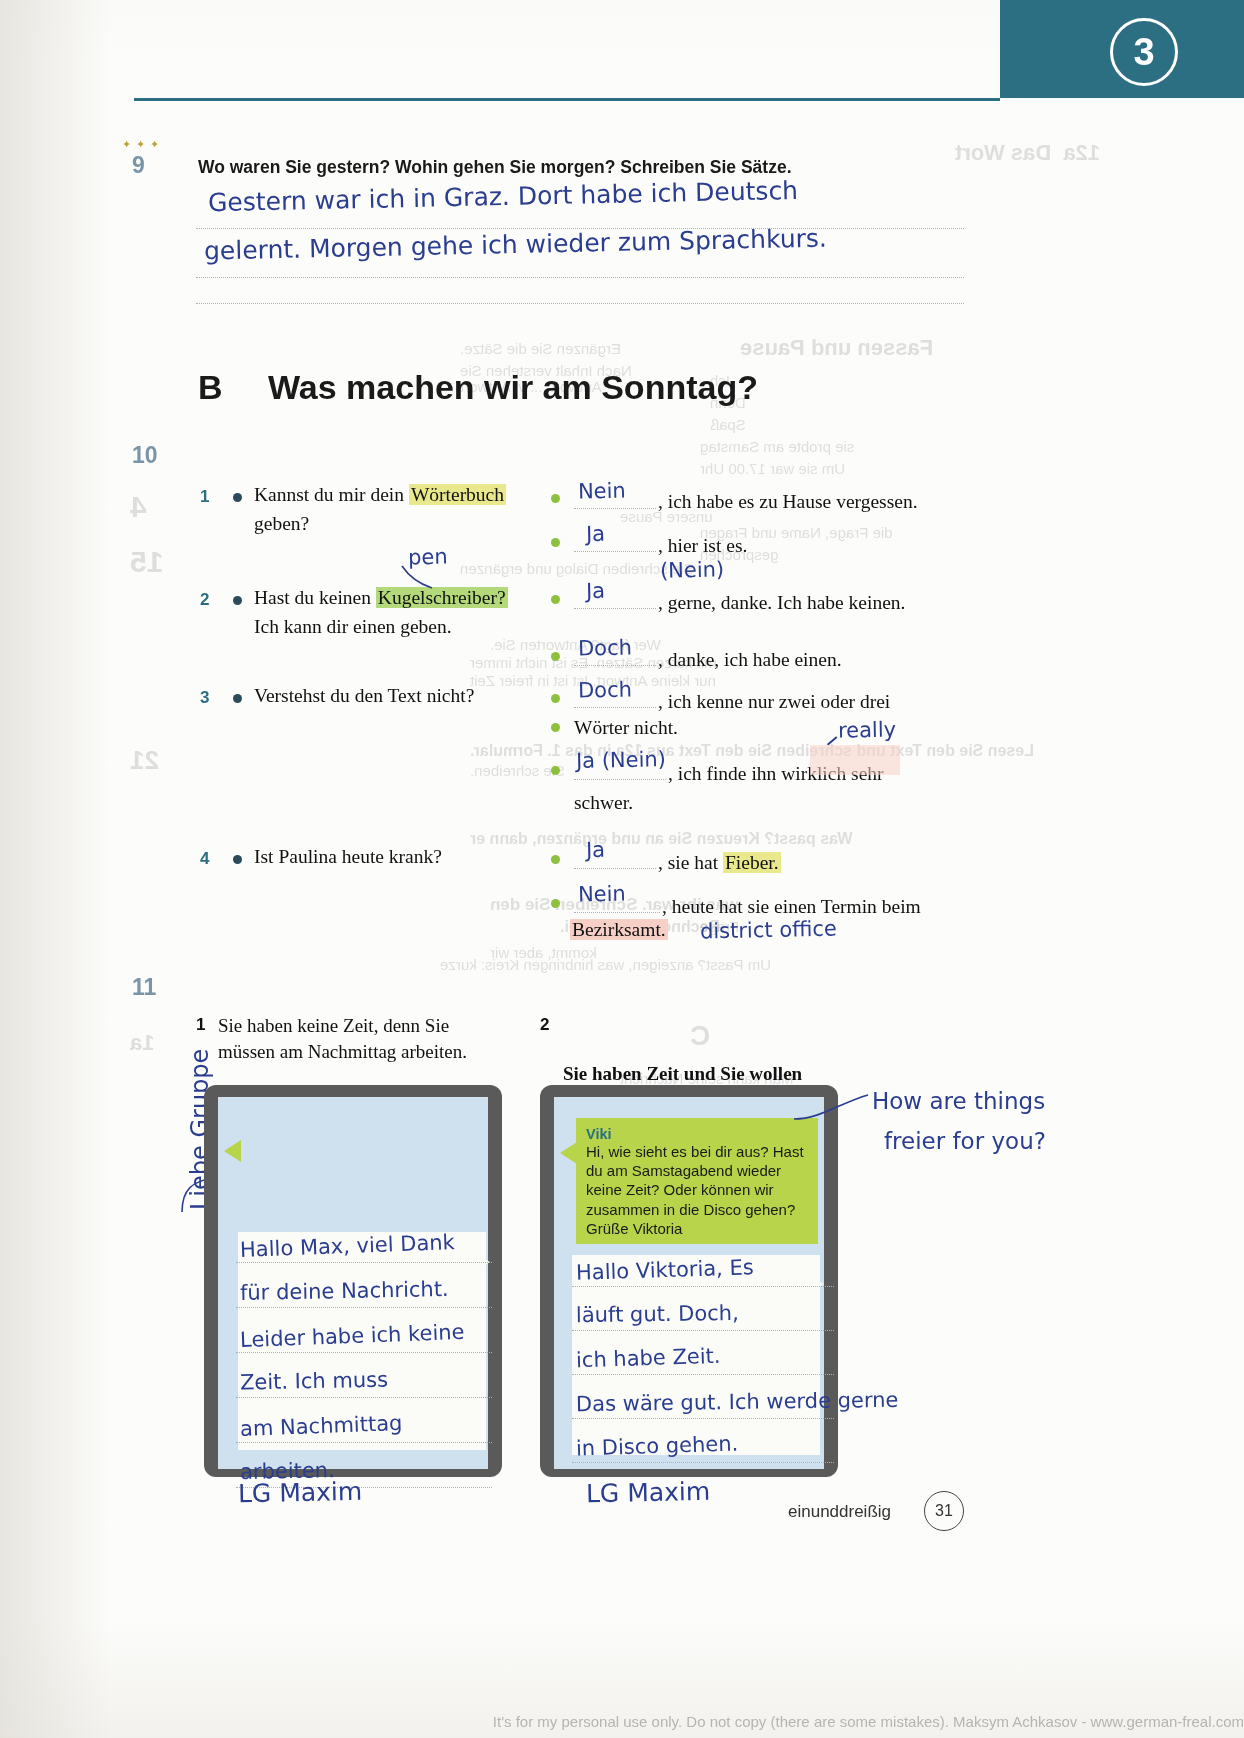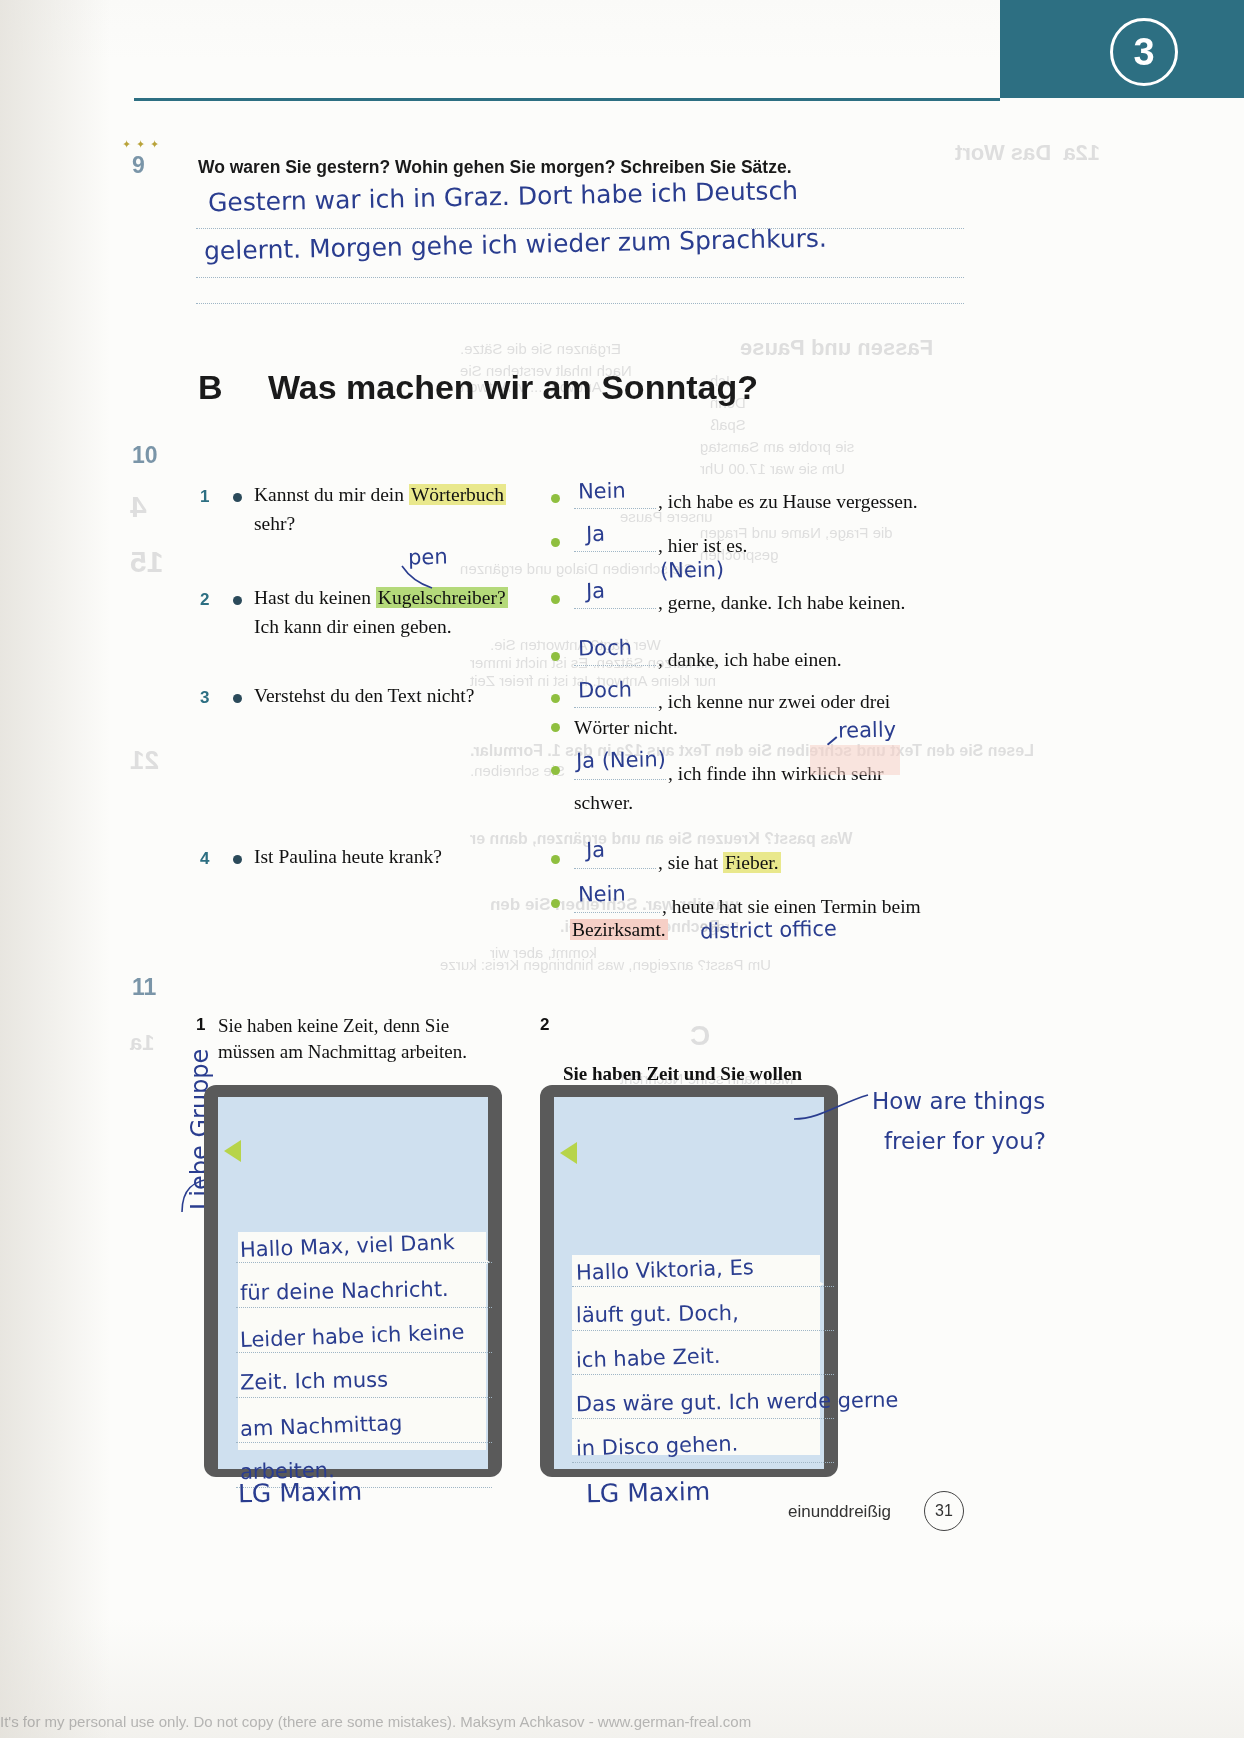--- a/index.html
+++ b/index.html
@@ -242,21 +242,21 @@
     justify-content: center;
     font-family: "Liberation Sans", sans-serif;
     font-size: 16px;
     color: #333;
   }
   .watermark {
     position: absolute;
     left: 0;
     right: 0;
     bottom: 8px;
-    text-align: left;
+    text-align: right;
     font-family: "Liberation Sans", sans-serif;
     font-size: 15px;
     color: rgba(130,130,130,0.55);
   }
   .sidenote {
     position: absolute;
     font-family: "DejaVu Sans", sans-serif;
     color: #2a3d8f;
     font-size: 23px;
     white-space: pre;
@@ -329,21 +329,21 @@
   <div class="hand" style="left:204px; top:230px;">gelernt. Morgen gehe ich wieder zum Sprachkurs.</div>
 
   <div class="sec-letter" style="left:198px; top:368px;">B</div>
   <div class="sec-title" style="left:268px; top:368px;">Was machen wir am Sonntag?</div>
 
   <div class="ex-num" style="left:132px; top:442px;">10</div>
 
   <div class="item-num" style="left:200px; top:487px;">1</div>
   <div class="bullet dark" style="left:233px; top:493px;"></div>
   <div class="dlg-text" style="left:254px; top:484px;"><span>Kannst du mir dein </span><span class="hl-yellow">Wörterbuch</span></div>
-  <div class="dlg-text" style="left:254px; top:513px;">sehr?</div>
+  <div class="dlg-text" style="left:254px; top:513px;">geben?</div>
 
   <div class="bullet green" style="left:551px; top:494px;"></div>
   <div class="ans-line" style="left:574px; top:508px; width:82px;"></div>
   <div class="hand small" style="left:578px; top:479px;">Nein</div>
   <div class="dlg-text" style="left:658px; top:491px;">, ich habe es zu Hause vergessen.</div>
 
   <div class="bullet green" style="left:551px; top:538px;"></div>
   <div class="ans-line" style="left:574px; top:551px; width:82px;"></div>
   <div class="hand small" style="left:586px; top:522px;">Ja</div>
   <div class="dlg-text" style="left:658px; top:535px;">, hier ist es.</div>
@@ -441,20 +441,27 @@
       <div class="hand small" style="left: 240px; top: 1369px; transform: rotate(-1.1deg);">Zeit. Ich muss</div>
       <div class="writeline" style="left: 236px; top: 1442px; width: 256px;"></div>
       <div class="hand small" style="left: 240px; top: 1414px; transform: rotate(-2.1deg);">am Nachmittag</div>
       <div class="writeline" style="left: 236px; top: 1487px; width: 256px;"></div>
       <div class="hand small" style="left: 240px; top: 1459px; transform: rotate(-1.1deg);">arbeiten.</div>
     </div>
   <div class="hand" style="left:238px; top:1478px;">LG Maxim</div>
 
   <div class="phone" style="left:540px; top:1085px; width:298px; height:392px;"></div>
   <div class="phone-inner" style="left:554px; top:1097px; width:270px; height:372px;"></div>
+  <div class="msg-bubble" style="left:576px; top:1118px; width:242px; height:126px;">
+    <div style="padding:8px 10px 0 10px;">
+      <div class="msg-name">Viki</div>
+      <div class="msg-body" style="white-space:pre-line;">Hi, wie sieht es bei dir aus? Hast du am Samstagabend wieder keine Zeit? Oder können wir zusammen in die Disco gehen?
+Grüße Viktoria</div>
+    </div>
+  </div>
   <div class="bubble-tail" style="left:560px; top:1142px; border-top:11px solid transparent; border-bottom:11px solid transparent; border-right:17px solid #b7d44a;"></div>
 
   <div class="reply-area" style="left:572px; top:1255px; width:248px; height:200px;"></div>
   <div class="reply-tail" style="left:802px; top:1272px; border-top:12px solid transparent; border-bottom:12px solid transparent; border-left:22px solid #fbfbf7;"></div>
   <div id="reply2">
       <div class="writeline" style="left: 572px; top: 1286px; width: 262px;"></div>
       <div class="hand small" style="left: 576px; top: 1258px; transform: rotate(-1.8deg);">Hallo Viktoria, Es</div>
       <div class="writeline" style="left: 572px; top: 1330px; width: 262px;"></div>
       <div class="hand small" style="left: 576px; top: 1302px; transform: rotate(-0.8deg);">läuft gut. Doch,</div>
       <div class="writeline" style="left: 572px; top: 1374px; width: 262px;"></div>

